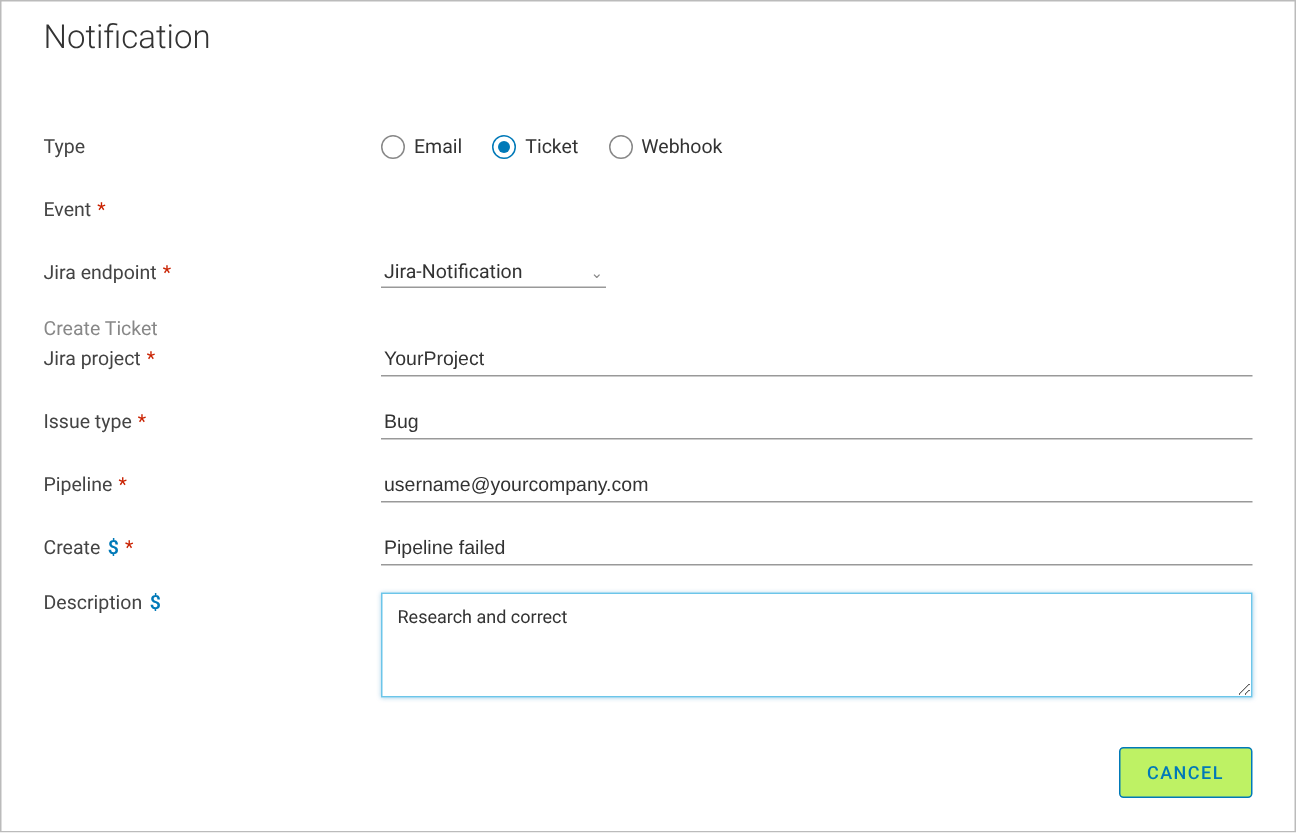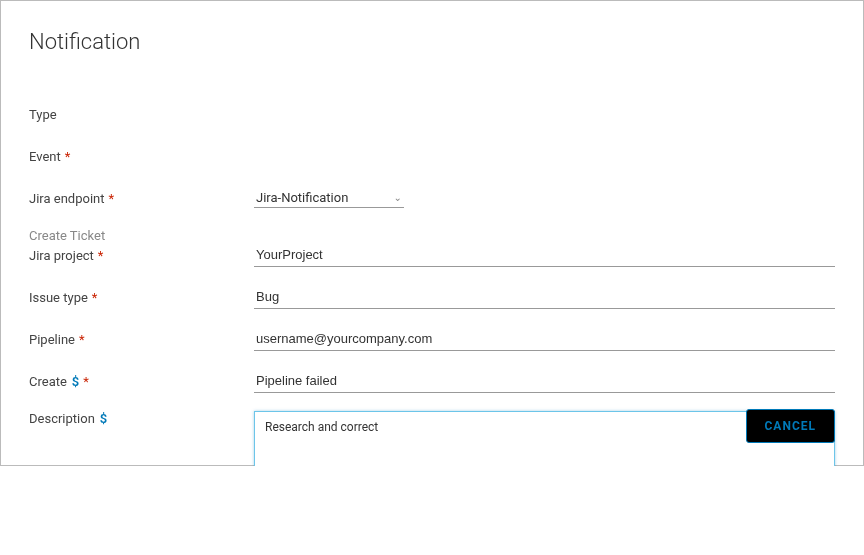--- a/index.html
+++ b/index.html
@@ -8,23 +8,23 @@
       padding: 0;
     }
     body {
       font-family: -apple-system, BlinkMacSystemFont, "Segoe UI", Roboto, Helvetica, Arial, sans-serif;
       font-size: 13px;
       color: #333;
       background: #fff;
     }
     .panel {
       width: 864px;
-      height: 466px;
+      height: 555px;
       border: 1px solid #bbb;
-      padding: 28px 28px 20px 28px;
+      padding: 12px 28px 20px 28px;
       position: relative;
     }
     .panel-title {
       font-size: 22px;
       font-weight: 300;
       color: #333;
       margin-bottom: 48px;
     }
     .form-row {
       display: flex;
@@ -154,41 +154,54 @@
     .btn {
       padding: 9px 18px;
       font-size: 12px;
       letter-spacing: 1px;
       font-weight: 500;
       border-radius: 3px;
       cursor: pointer;
       font-family: inherit;
     }
     .btn-secondary {
-      background: #000000;
+      background: #bef264;
       border: 1px solid #0079b8;
       color: #0079b8;
-      font-weight: bold;
     }
     .btn-primary {
       background: #0079b8;
       border: 1px solid #0079b8;
       color: #fff;
     }
   </style>
 </head>
 <body>
 
 <div class="panel">
   <h1 class="panel-title">Notification</h1>
 
   <div class="form-row">
     <div class="label-col">
       <span>Type</span>
     </div>
+    <div class="field-col radio-group">
+      <label class="radio">
+        <span class="radio-circle"></span>
+        <span class="radio-label">Email</span>
+      </label>
+      <label class="radio selected">
+        <span class="radio-circle"></span>
+        <span class="radio-label">Ticket</span>
+      </label>
+      <label class="radio">
+        <span class="radio-circle"></span>
+        <span class="radio-label">Webhook</span>
+      </label>
+    </div>
   </div>
 
   <div class="form-row">
     <div class="label-col">
       <span>Event</span>
       <span class="req">*</span>
     </div>
   </div>
 
   <div class="form-row">

